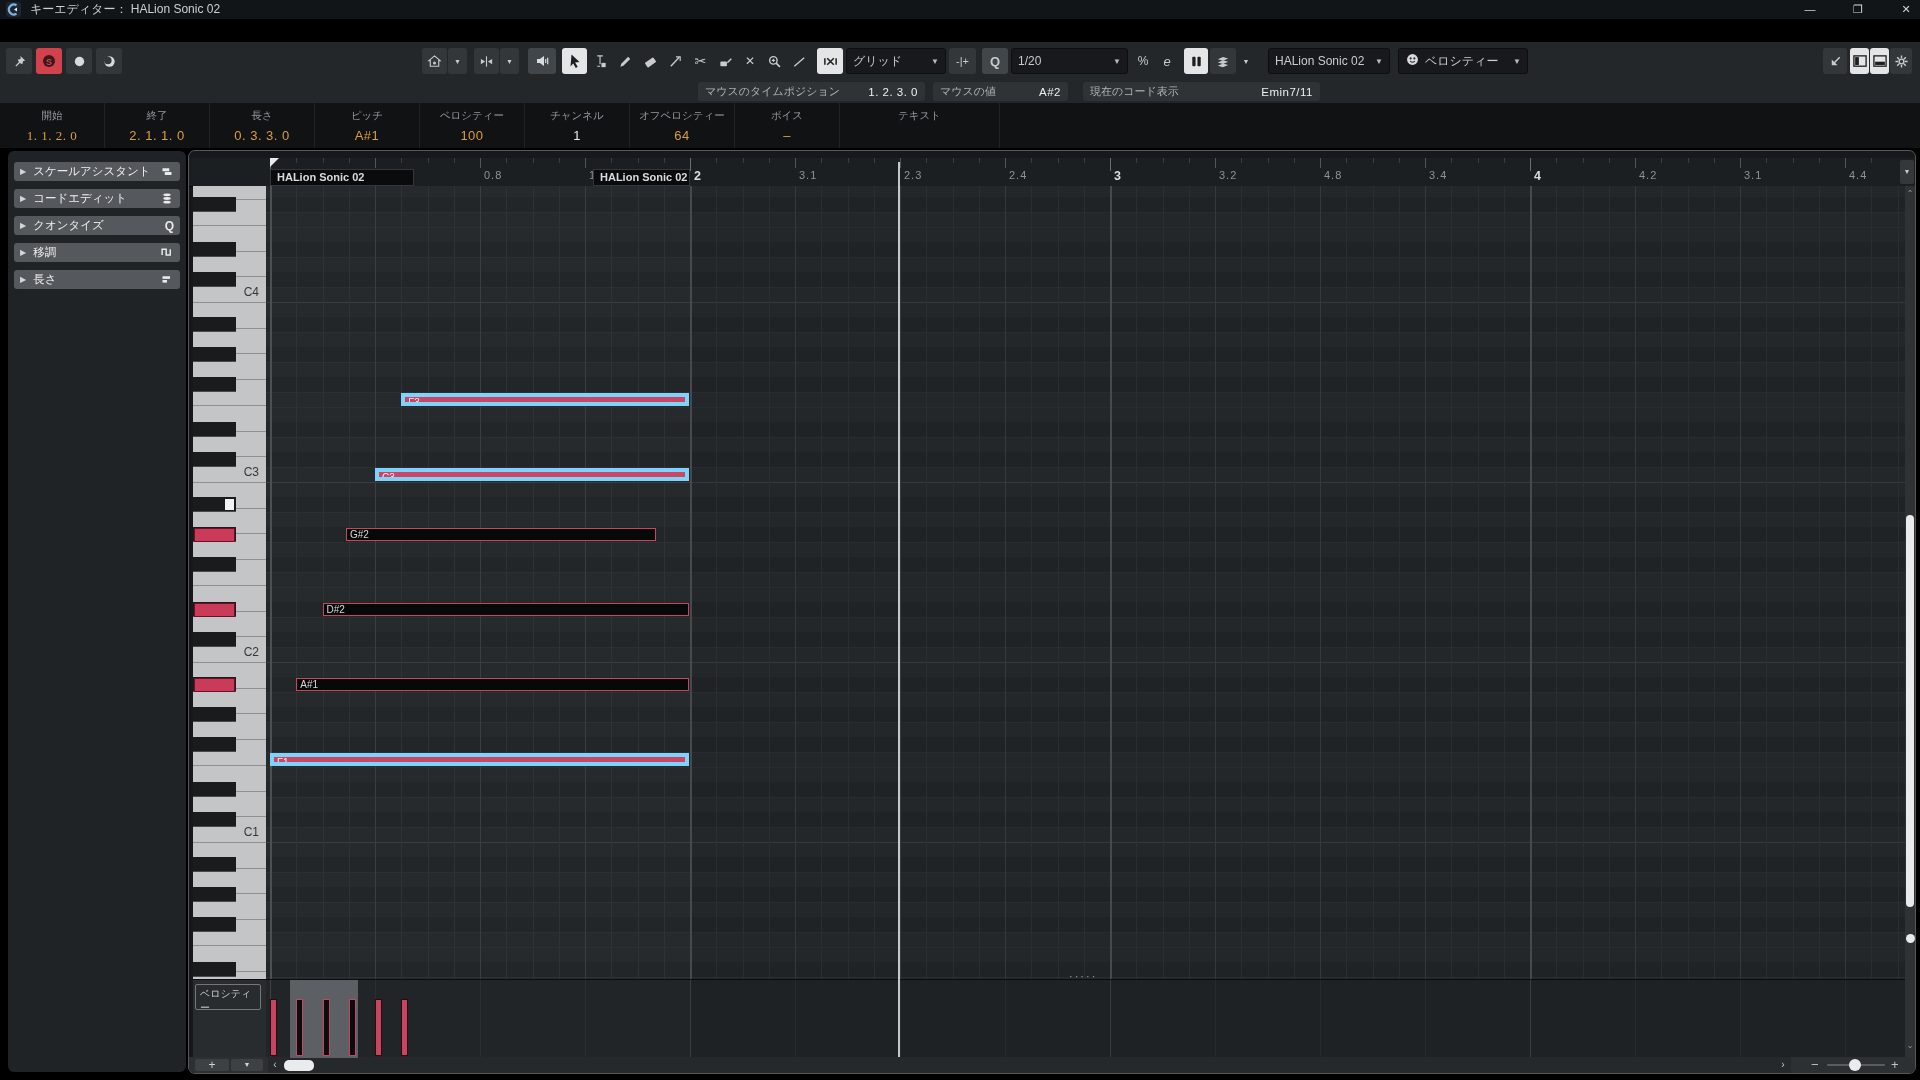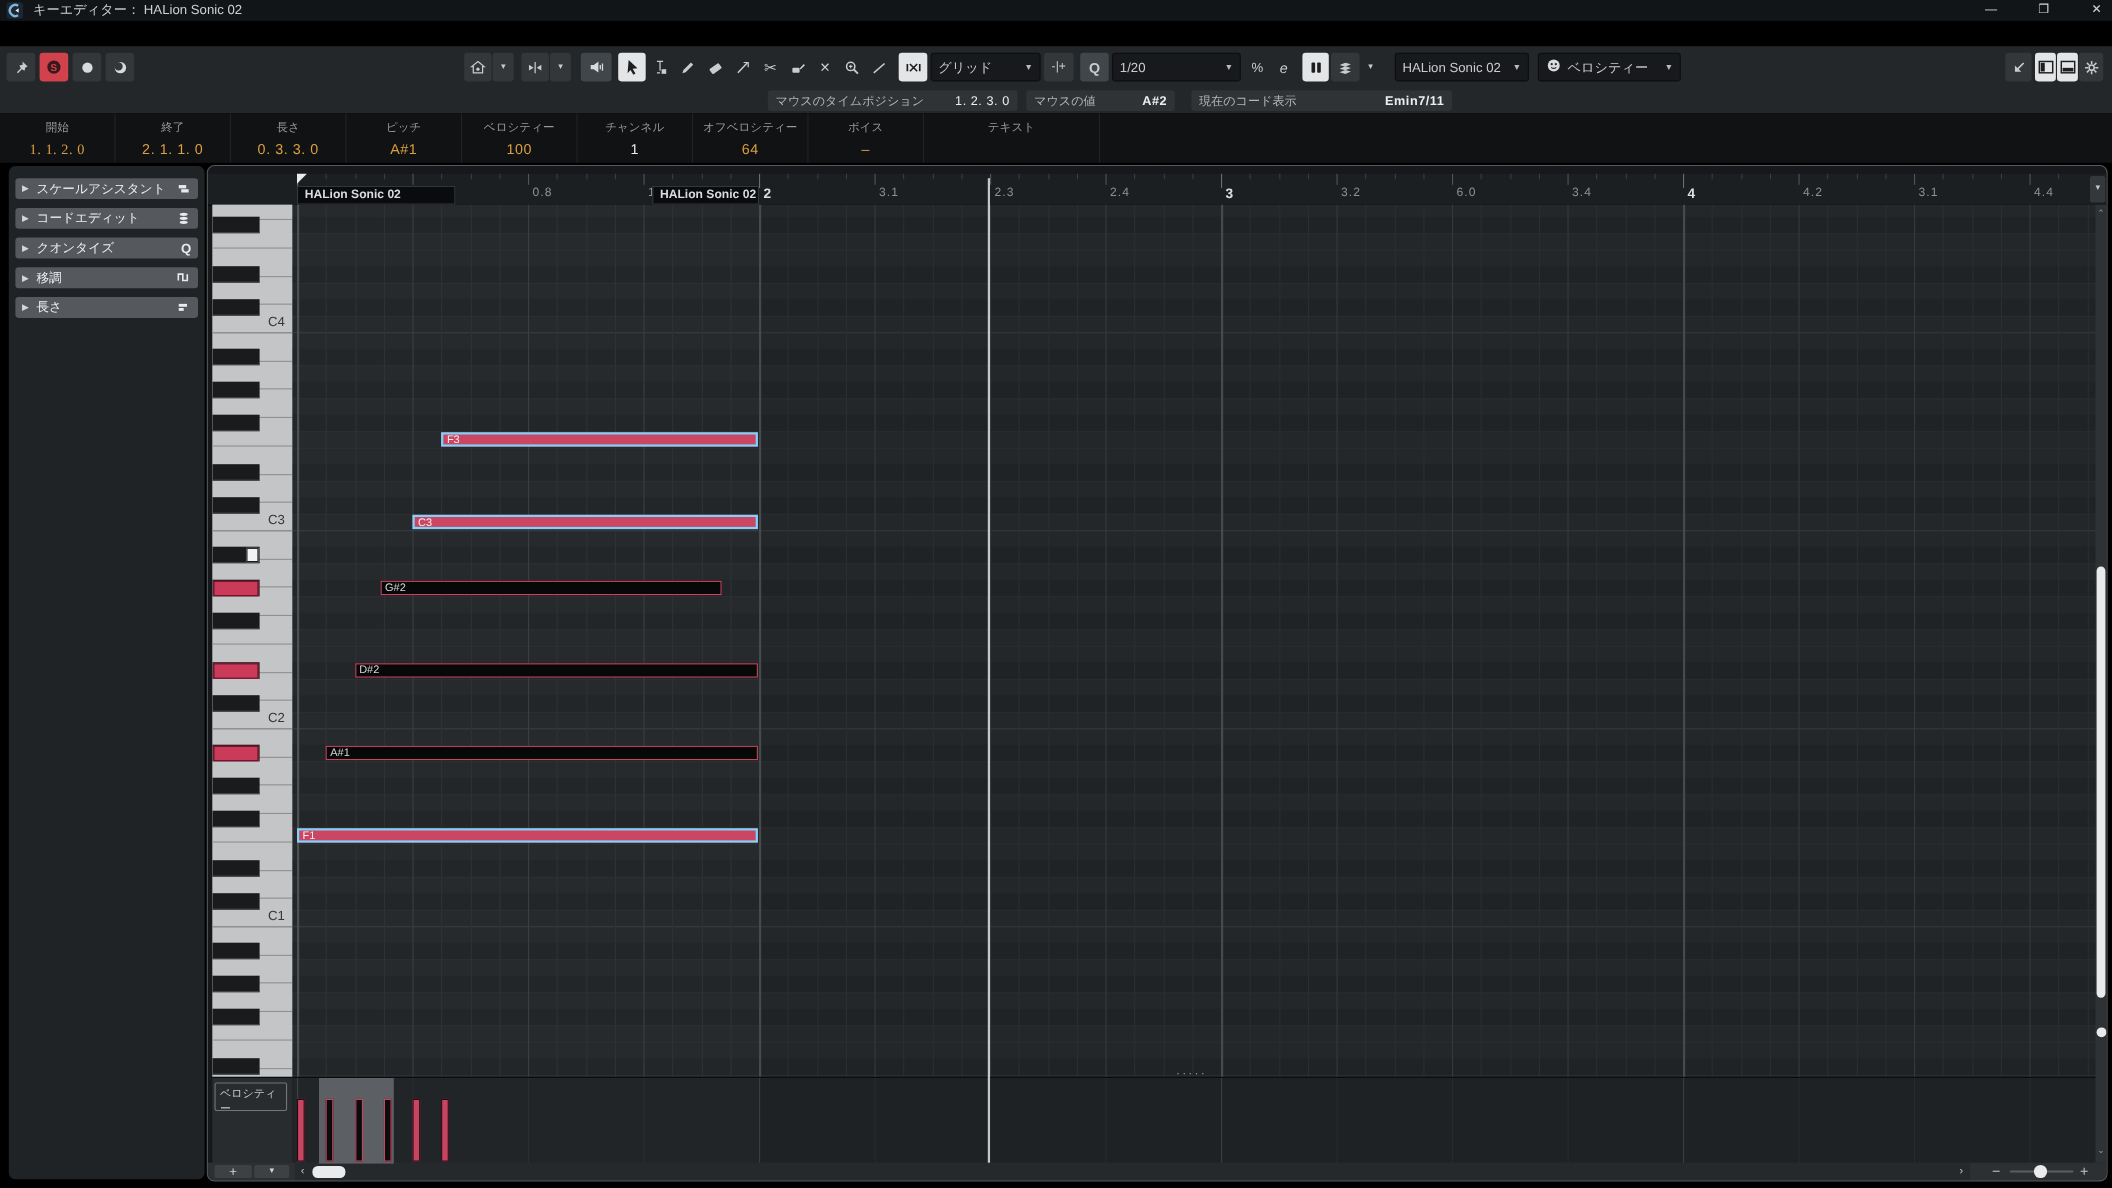--- a/index.html
+++ b/index.html
@@ -19,21 +19,21 @@
   .tbtn.flat{background:transparent;}
   .tbtn.red{background:#d2424d;}
   .tbtn.white{background:#e3e5e6;color:#1c1e20;}
   .tbtn.raised{background:#41464a;}
   .tbtn svg{display:block;}
   .tdrop{position:absolute;top:6px;height:26px;border-radius:3px;background:#17191c;border:1px solid #0c0e10;display:flex;align-items:center;font-size:12px;color:#c9cbcd;box-sizing:border-box;padding:0 6px;}
   .tdrop .caret{margin-left:auto;font-size:8px;color:#b9bbbd;padding-left:8px;}
   
   #statusline{left:0;top:80px;width:1920px;height:23px;background:#23272a;}
   .sbox{position:absolute;top:2px;height:19px;background:#2f3336;border-radius:3px;display:flex;align-items:center;font-size:11px;color:#b3b6b8;padding:0 7px;box-sizing:border-box;}
-  .sbox .sval{margin-left:auto;color:#eceeef;font-weight:bold;font-size:11.5px;letter-spacing:.5px;}
+  .sbox .sval{margin-left:auto;color:#eceeef;font-weight:normal;font-size:11.5px;letter-spacing:.5px;}
   
   #infoline{left:0;top:103px;width:1920px;height:45px;background:#101214;}
   .ifield{position:absolute;top:0;height:45px;border-right:1px solid rgba(255,255,255,0.07);box-sizing:border-box;}
   .ifield .ilab{margin-top:6px;text-align:center;font-size:10.5px;color:#979a9d;}
   .ifield .ival{margin-top:5px;text-align:center;font-size:13px;color:#dd9e41;letter-spacing:.5px;}
   .ifield .ival.white{color:#e8eaeb;}
   
   #inspector{left:8px;top:151px;width:178px;height:921px;background:#1f2326;border-radius:6px;}
   .isec{position:absolute;left:6px;width:166px;height:19px;background:#55585c;border-radius:3px;display:flex;align-items:center;font-size:11.5px;color:#eff0f1;padding:0 6px;box-sizing:border-box;}
   .isec .iarrow{font-size:8px;color:#d4d6d8;margin-right:7px;}
@@ -59,21 +59,21 @@
   
   #grid{left:77px;top:35px;width:1640px;height:793px;background:#272a2d;overflow:hidden;}
   .rowdark{position:absolute;left:0;width:1640px;height:15px;background:#232629;}
   .hline{position:absolute;left:0;width:1640px;height:1px;background:rgba(255,255,255,0.03);}
   .hline.oct{background:#3a3e41;}
   .vline{position:absolute;top:0;height:793px;width:1px;background:#2f3235;}
   .vline.beat{background:#3a3e41;}
   .vline.bar{background:#4c5053;width:2px;}
   #dim-out{position:absolute;top:0;left:424px;width:1216px;height:793px;background:rgba(0,0,0,0.07);}
   .note{position:absolute;height:13px;box-sizing:border-box;font-size:10px;line-height:12px;padding-left:3px;z-index:20;overflow:hidden;white-space:nowrap;}
-  .note.solid{background:#cb4663;border:2px solid #7dd3fc;color:#f7eef1;}
+  .note.solid{background:#cb4663;border:4px solid #7dd3fc;color:#f7eef1;}
   .note.selected{background:#070808;border:1px solid #c84560;color:#d6d8da;}
   
   #vel-gutter{left:4px;top:828px;width:73px;height:78px;background:#292c2f;border-top:1px solid #0b0c0d;}
   #vel-label-box{left:2px;top:4px;width:66px;height:26px;border:1px solid #74777a;border-radius:2px;font-size:10px;color:#c9cbcd;padding:2px 4px;box-sizing:border-box;}
   #vel-lane{left:77px;top:828px;width:1640px;height:78px;background:#222528;border-top:1px solid #0b0c0d;overflow:hidden;}
   .vl{position:absolute;top:0;height:78px;width:1px;background:#2b2e31;}
   .vl.bar{background:#3f4346;}
   #vel-band{position:absolute;top:0;height:78px;background:#63666a;opacity:.9;z-index:5;}
   .vbar{position:absolute;width:7px;box-sizing:border-box;z-index:10;}
   .vbar.solid{background:#c64561;border:1px solid #2a0a12;}
@@ -500,21 +500,21 @@
         <div class="rtick" style="left: 1682.25px; height: 5px; background: rgb(58, 62, 65);"></div>
         <div class="rlabel" style="left: 190px;">1.2</div>
         <div class="rlabel" style="left: 295px;">0.8</div>
         <div class="rlabel" style="left: 400px;">1.4</div>
         <div class="rlabel bold" style="left: 505px;">2</div>
         <div class="rlabel" style="left: 610px;">3.1</div>
         <div class="rlabel" style="left: 715px;">2.3</div>
         <div class="rlabel" style="left: 820px;">2.4</div>
         <div class="rlabel bold" style="left: 925px;">3</div>
         <div class="rlabel" style="left: 1030px;">3.2</div>
-        <div class="rlabel" style="left: 1135px;">6.0</div>
+        <div class="rlabel" style="left: 1135px;">4.8</div>
         <div class="rlabel" style="left: 1240px;">3.4</div>
         <div class="rlabel bold" style="left: 1345px;">4</div>
         <div class="rlabel" style="left: 1450px;">4.2</div>
         <div class="rlabel" style="left: 1555px;">3.1</div>
         <div class="rlabel" style="left: 1660px;">4.4</div>
         <div class="pflag" style="left: 81px; width: 144px;">HALion Sonic 02</div>
         <div class="pflag" style="left: 404px; width: 97px;">HALion Sonic 02</div>
       </div>
     <div class="abs" id="part-tri"></div>
     <div class="abs" id="ruler-menu-btn">▼</div>

